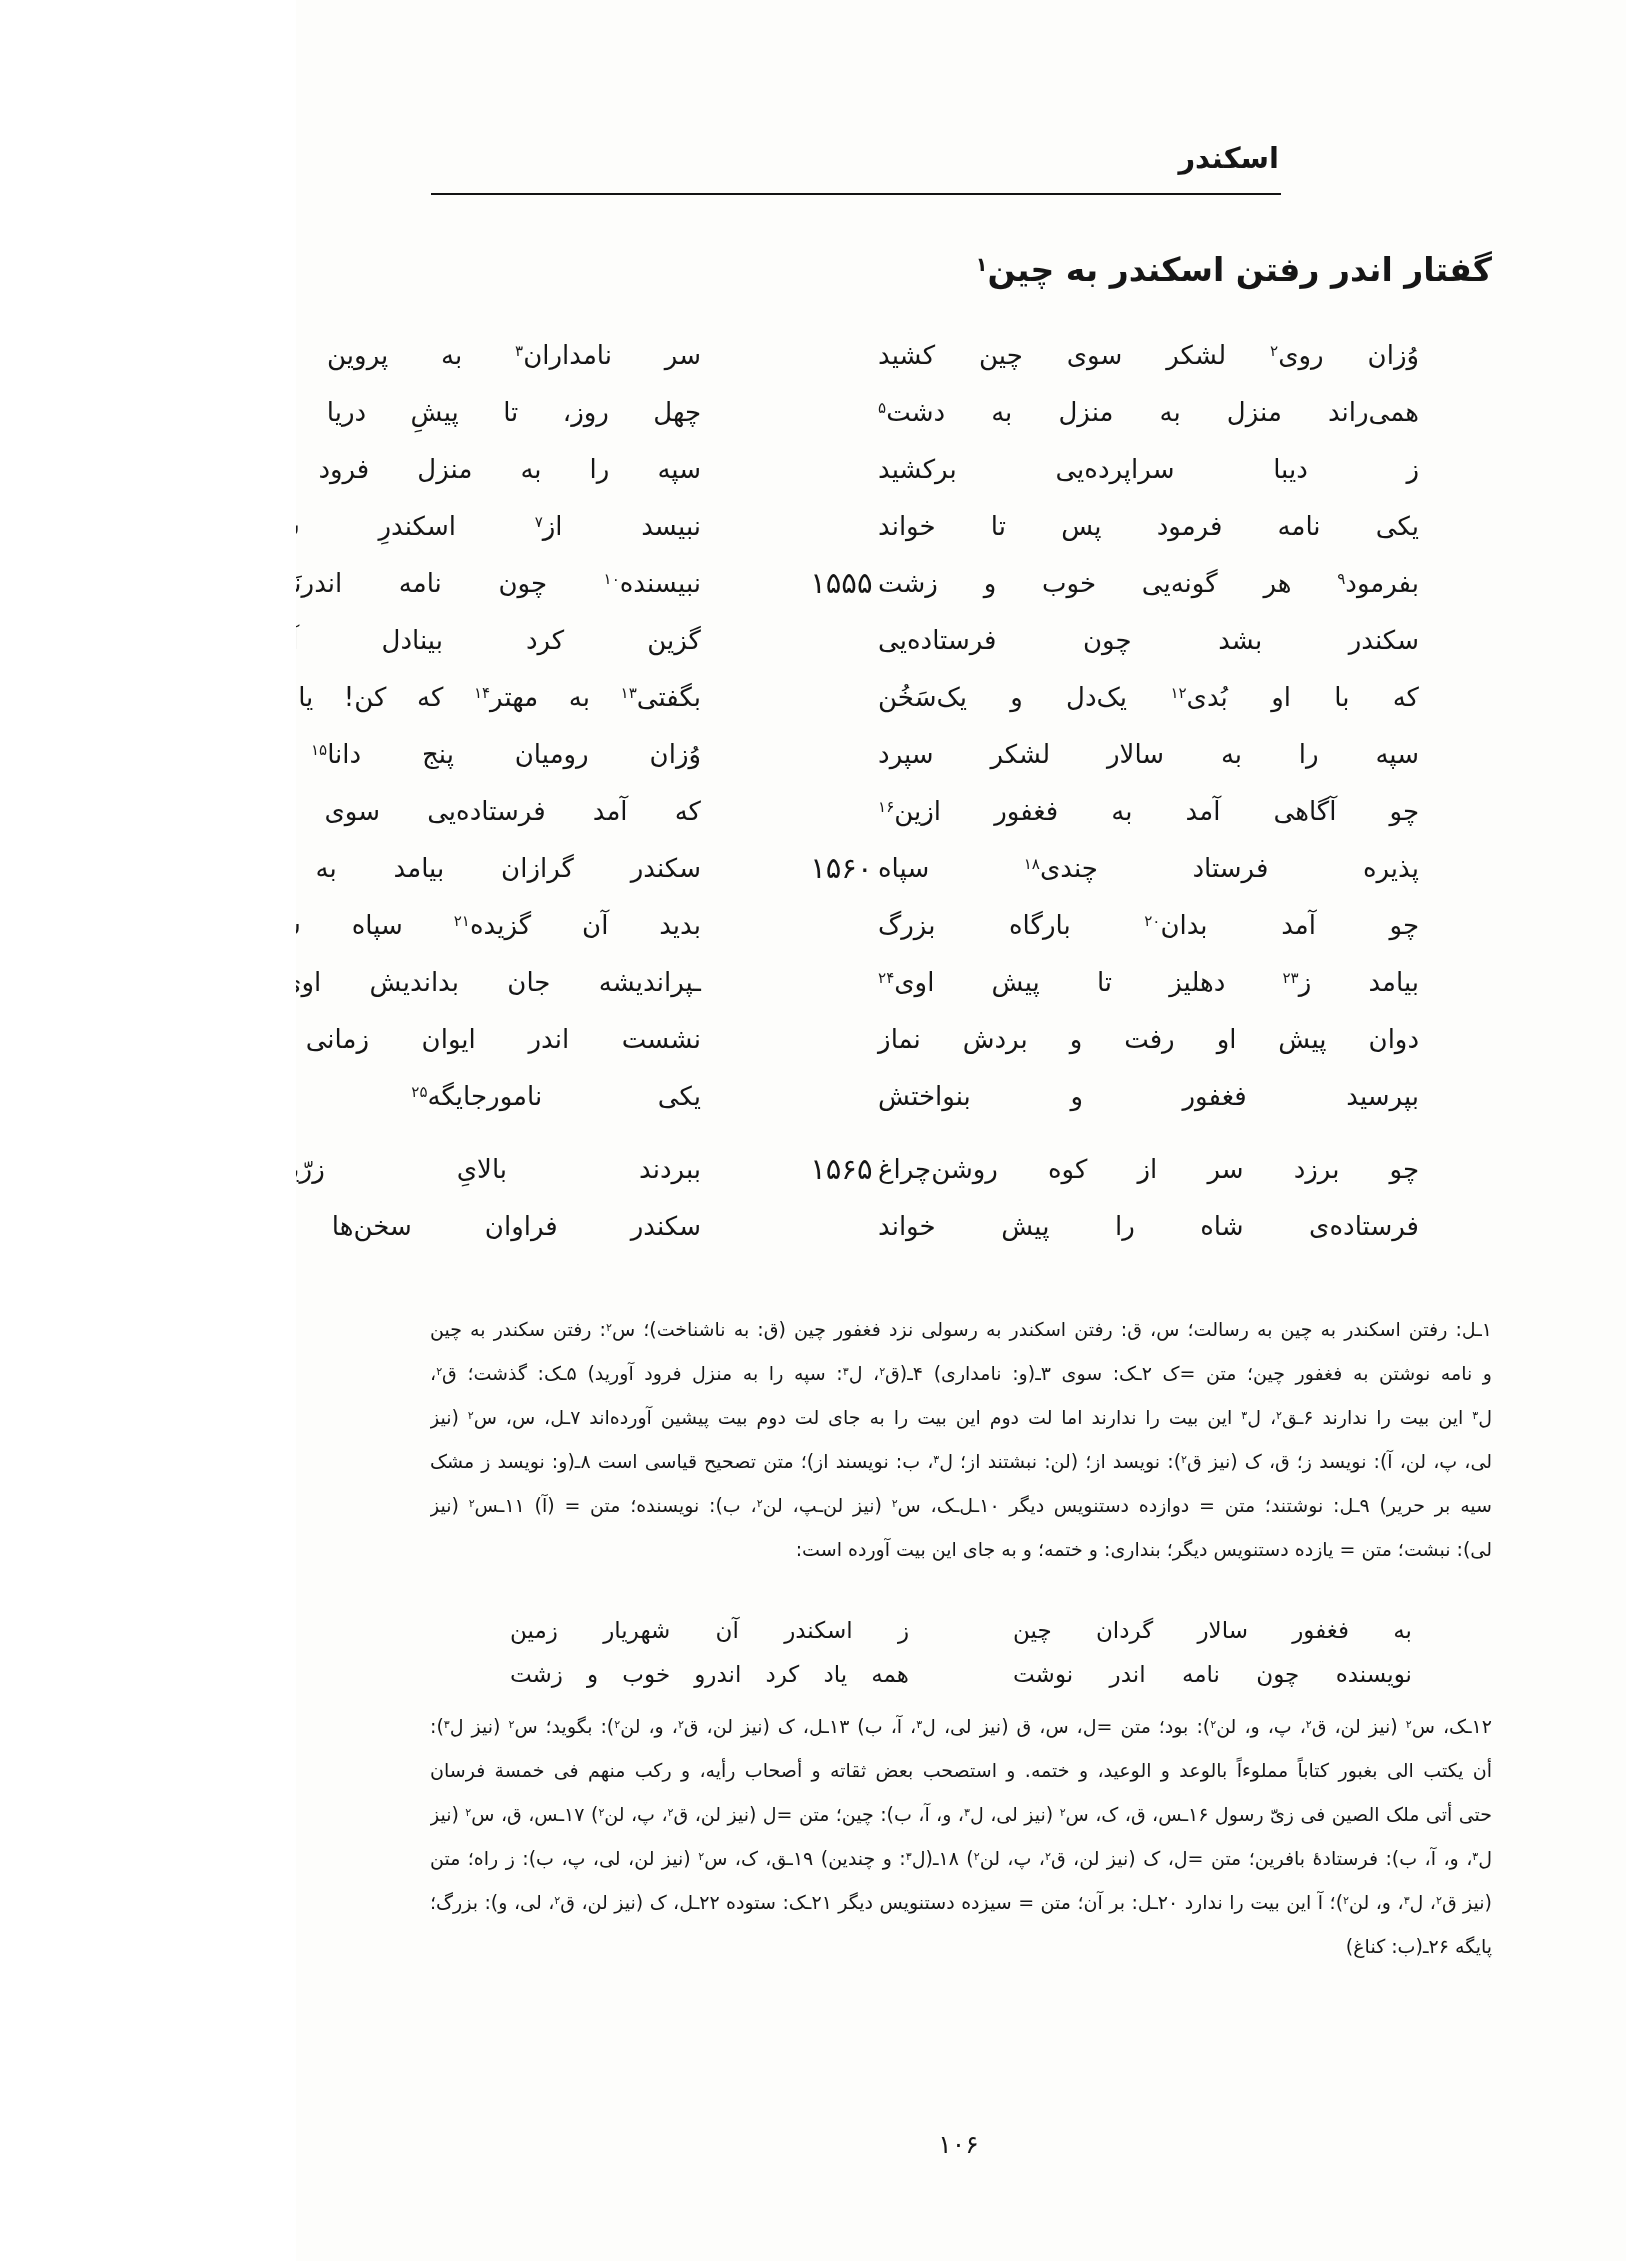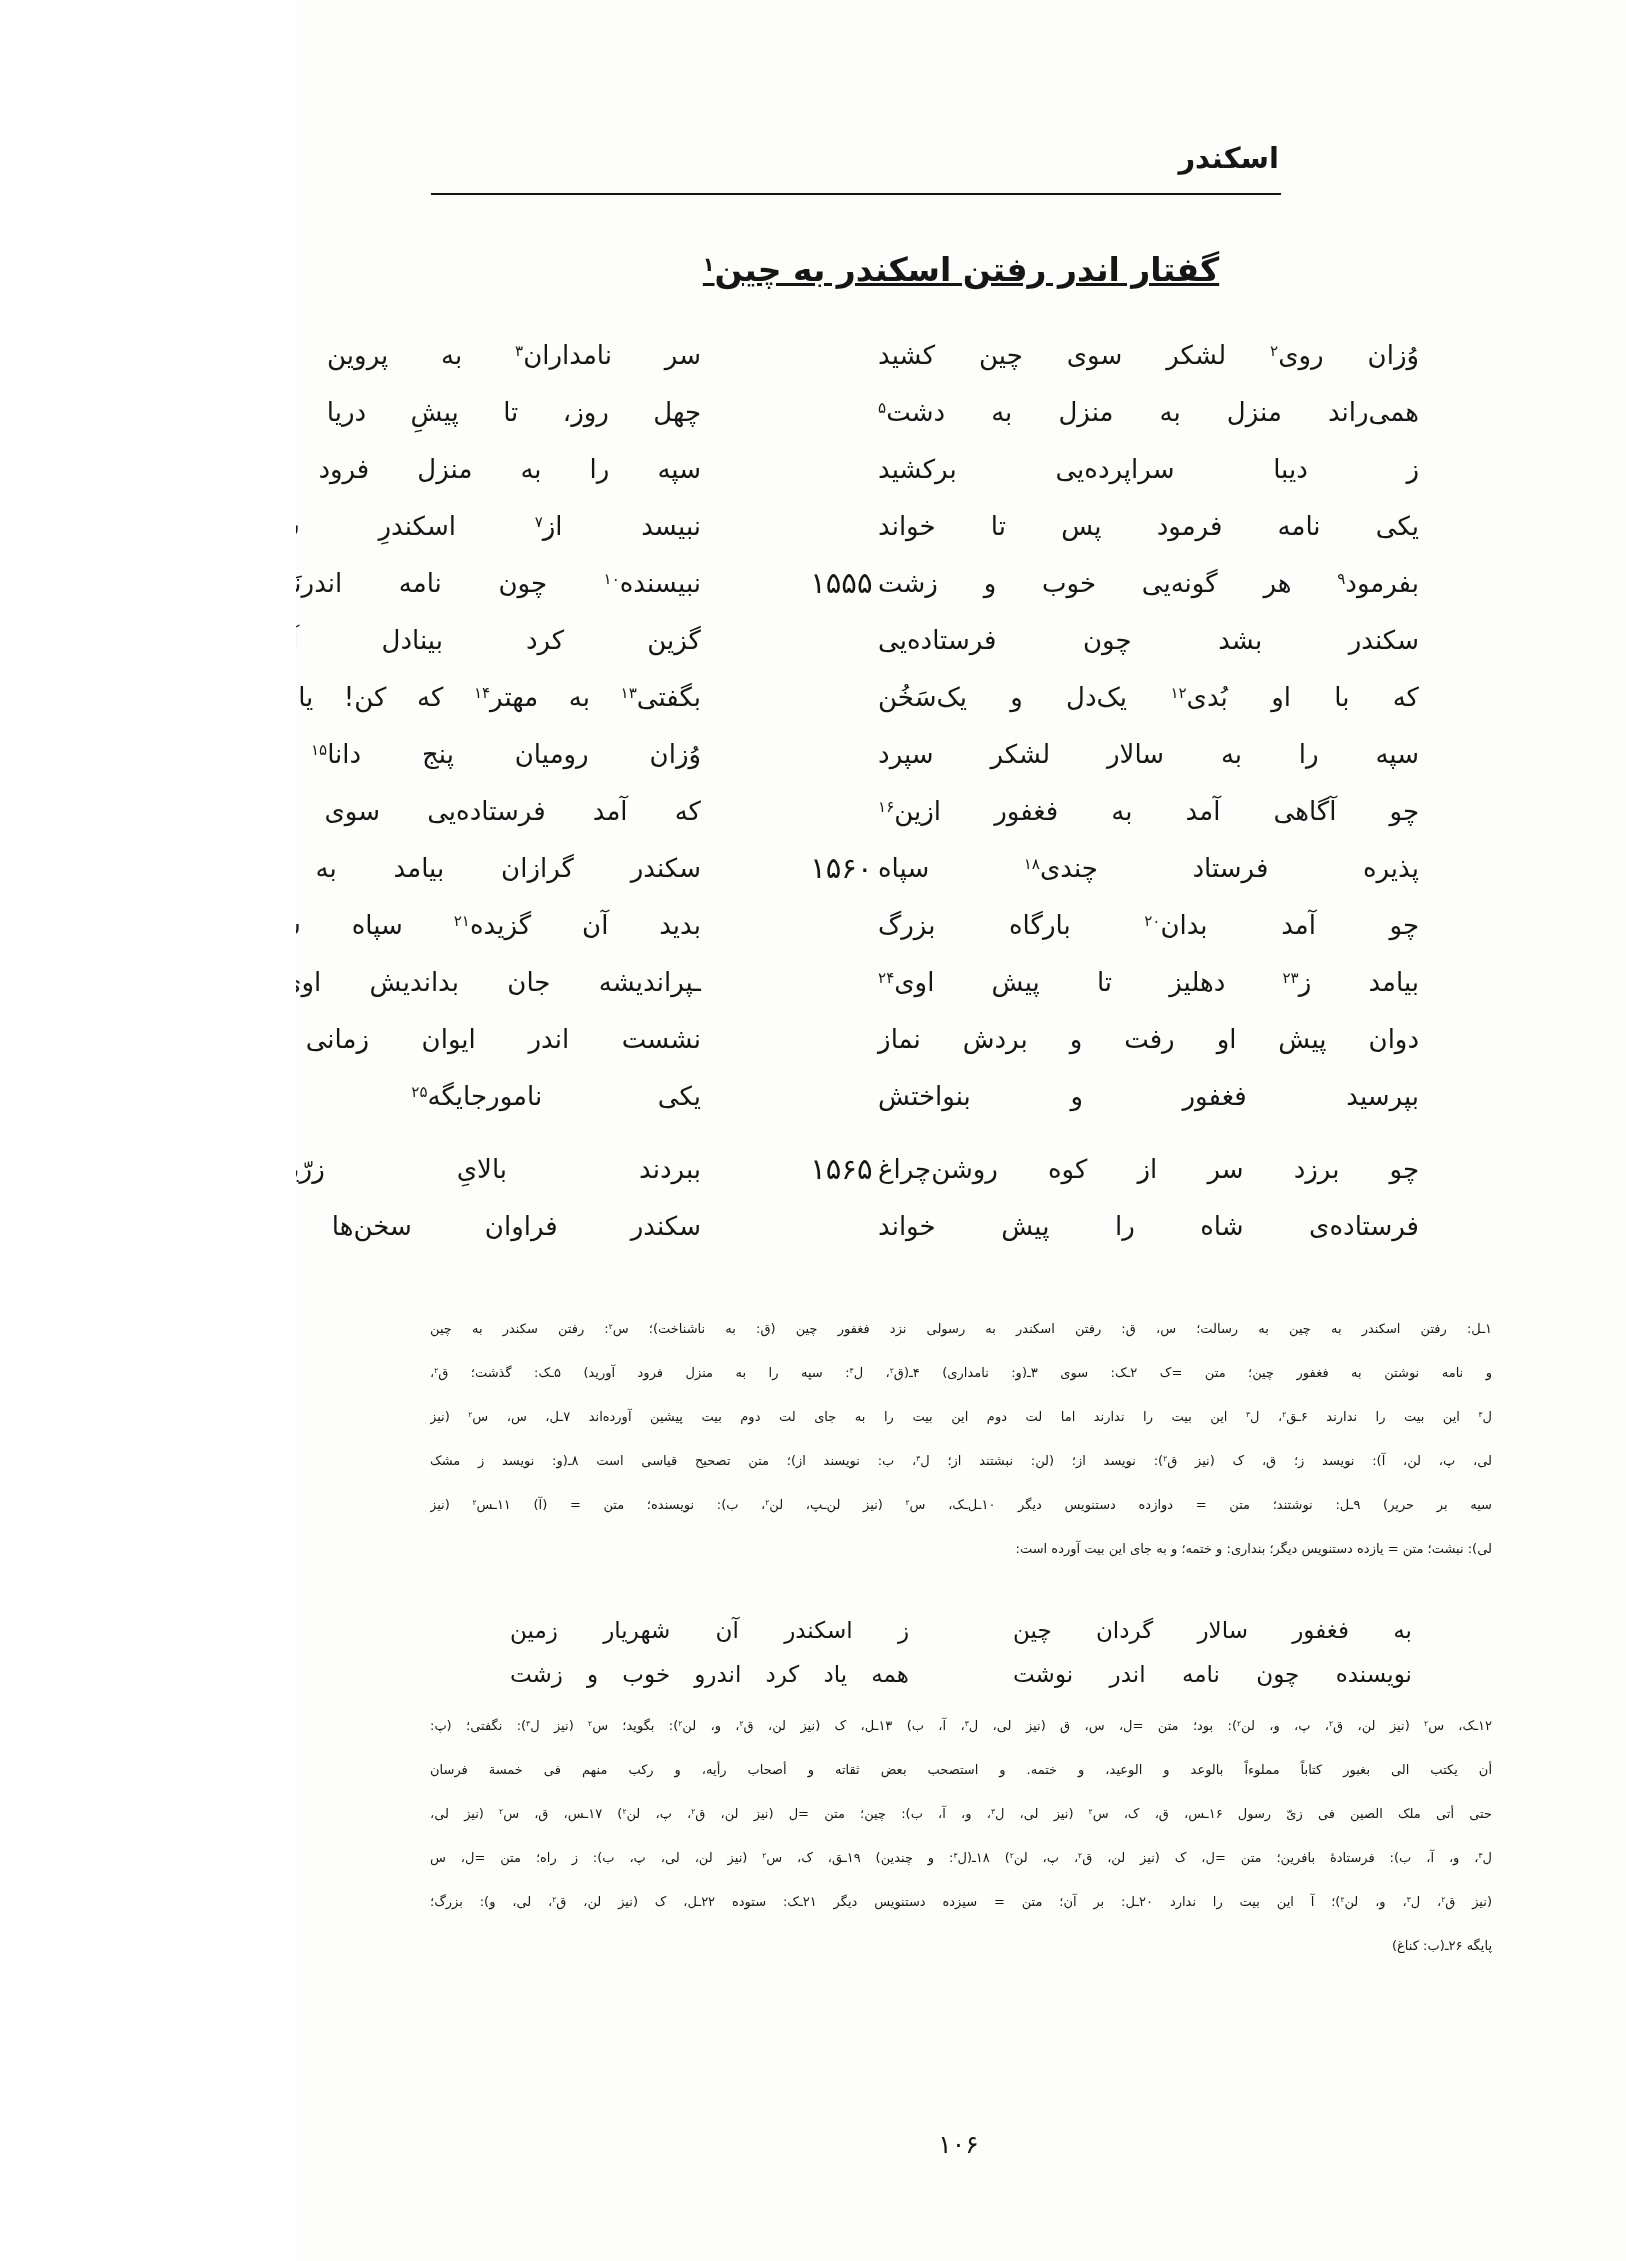--- a/index.html
+++ b/index.html
@@ -4,37 +4,37 @@
 <style>
   html,body{margin:0;padding:0;background:#ffffff;}
   .page{
     position:relative;width:1330px;height:2261px;background:#fdfdfb;
     font-family:"DejaVu Sans",sans-serif;color:#161616;direction:rtl;overflow:hidden;
   }
   
   .running-title{position:absolute;top:141px;right:347px;font-size:29px;font-weight:bold;}
   .head-rule{position:absolute;top:193px;left:135px;right:345px;height:2.1px;background:#131313;}
   
-  .section-title{position:absolute;top:250px;left:134px;right:134px;text-align:center;
-    font-size:33px;font-weight:bold;text-decoration:underline;}
+  .section-title{position:absolute;top:250px;left:134px;right:134px;text-align:right;
+    font-size:33px;font-weight:bold;}
   sup{font-size:0.58em;vertical-align:0.5em;line-height:0;font-weight:inherit;}
   
   .vblock{position:absolute;left:134px;right:134px;}
   #verse-block-1{top:326px;}
   #verse-block-2{top:1140px;}
   .vrow{display:flex;height:57px;align-items:center;font-size:26px;}
   .sp1{width:73px;flex:none;}
   .hem{display:flex;justify-content:space-between;}
   .hr{width:541px;flex:none;}
   .ncell{width:177px;flex:none;text-align:right;padding-right:5.5px;box-sizing:border-box;
     font-size:29px;letter-spacing:0.7px;}
   .hl{width:492px;flex:none;}
   
   .fnotes{position:absolute;left:134px;right:134px;top:1307px;}
-  .fn-line{font-size:13px;line-height:44px;height:44px;text-align:justify;text-align-last:justify;overflow:hidden;}
+  .fn-line{font-size:19px;line-height:44px;height:44px;text-align:justify;text-align-last:justify;overflow:hidden;}
   .fn-line.endline{text-align-last:right;}
   .fv-wrap{margin-top:37px;margin-bottom:8.3px;}
   .fv-row{display:flex;justify-content:center;gap:104px;height:44px;align-items:center;font-size:23px;}
   .fvh{width:399px;flex:none;}
   
   .page-number{position:absolute;top:2130px;left:129px;right:134px;text-align:center;font-size:25px;letter-spacing:1.4px;}
 </style>
 </head>
 <body>
 

